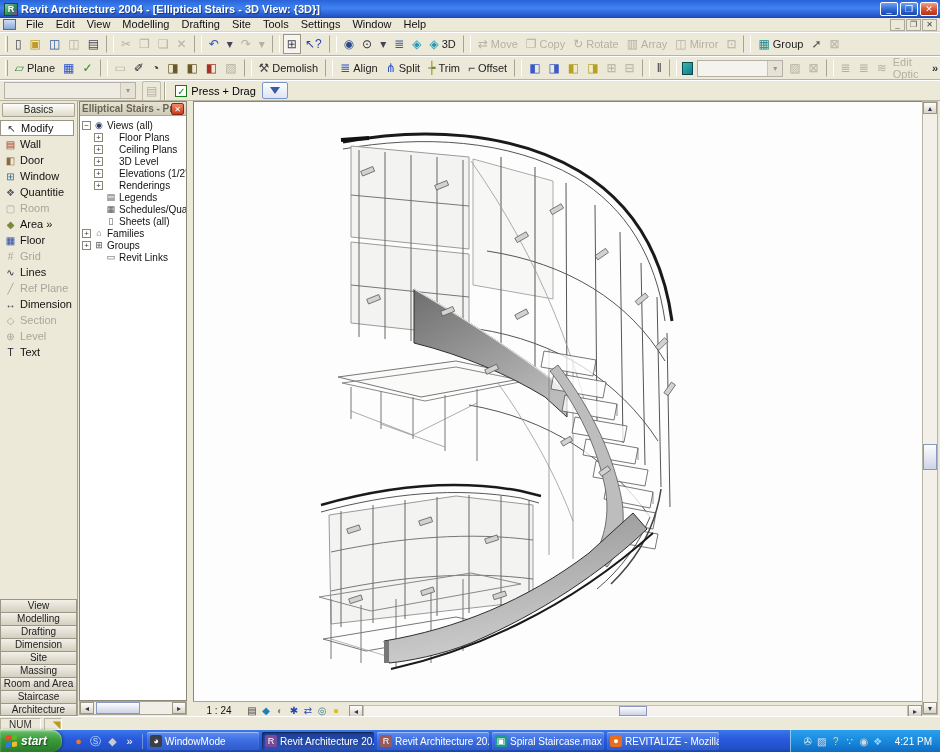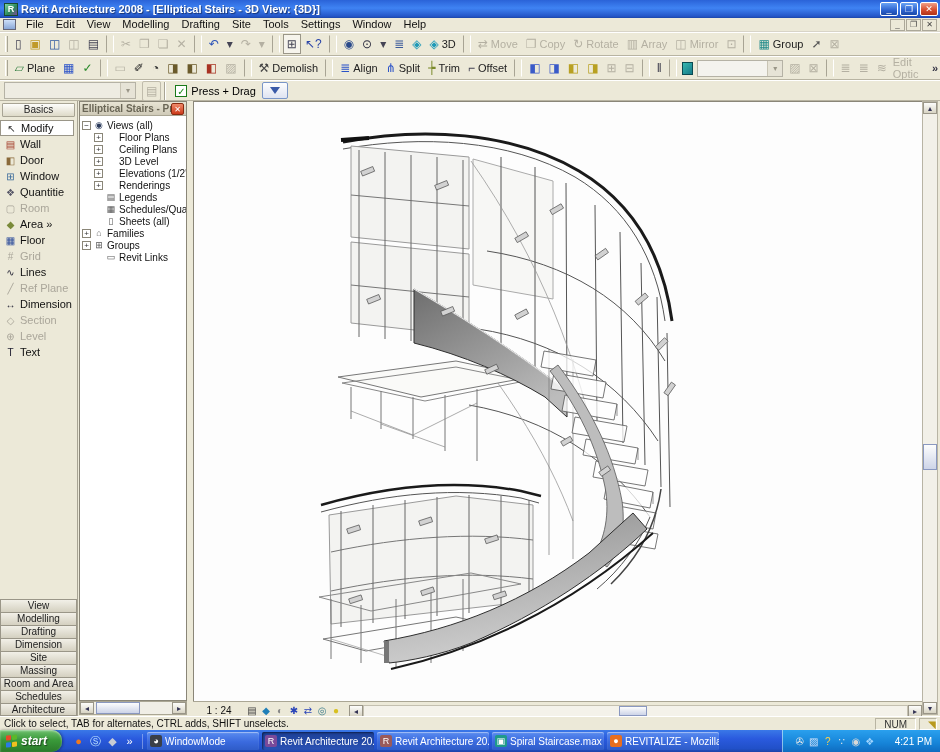--- a/index.html
+++ b/index.html
@@ -135,28 +135,28 @@
   .ql-icon { width:15px; text-align:center; font-size:11px; margin:0 1px; }
   .taskbtns { display:flex; flex:1; align-items:center; gap:3px; padding:0 4px; min-width:0; }
   .taskbtn { flex:1; max-width:112px; height:18px; border-radius:2px; display:flex; align-items:center;
     background:linear-gradient(#5a8cf0,#3a6ade 55%,#2f5cc8); box-shadow:inset 0 1px 1px rgba(255,255,255,.45);
     color:#fff; font-size:10px; white-space:nowrap; overflow:hidden; padding:0 3px; }
   .taskbtn.active { background:linear-gradient(#1c3f96,#2a52b4); box-shadow:inset 1px 1px 2px rgba(0,0,0,.5); }
   .tb-ico { width:12px; height:12px; border-radius:2px; margin-right:3px; flex:none; font-size:9px; line-height:12px; text-align:center; color:#fff; }
   .tray { height:22px; display:flex; align-items:center; padding:0 8px 0 10px;
     background:linear-gradient(#2aa0ee,#1684d8 60%,#0f6cc0); border-left:1px solid rgba(255,255,255,.5); }
   .tray-ico { width:14px; text-align:center; font-size:10px; }
-  .clock { color:#fff; font-size:10px; margin-left:18px; }
+  .clock { color:#fff; font-size:10px; margin-left:10px; }
 </style>
 </head>
 <body>
 
 <div class="titlebar">
   <div class="app-icon">R</div>
-  <div class="title-text">Revit Architecture 2008 - [Elliptical Stairs - 3D View: {3D}]</div>
+  <div class="title-text">Revit Architecture 2004 - [Elliptical Stairs - 3D View: {3D}]</div>
   <div class="winbtns">
     <div class="wbtn">_</div>
     <div class="wbtn">❐</div>
     <div class="wbtn close">✕</div>
   </div>
 </div>
 
 <div class="menubar">
   <div class="menu-doc-icon"></div>
   <div style="display:flex">
@@ -570,21 +570,21 @@
     <div class="db-spacer"></div>
     <div>
 
     <div class="db-tab">View</div>
         <div class="db-tab">Modelling</div>
         <div class="db-tab">Drafting</div>
         <div class="db-tab">Dimension</div>
         <div class="db-tab">Site</div>
         <div class="db-tab">Massing</div>
         <div class="db-tab">Room and Area</div>
-        <div class="db-tab">Schedules</div>
+        <div class="db-tab">Staircase</div>
         <div class="db-tab">Architecture</div>
       </div>
   </div>
 
   <div class="browser">
     <div class="pb-caption">
       <span class="pb-title">Elliptical Stairs - Proj...</span>
       <span class="pb-close">✕</span>
     </div>
     <div class="tree">
@@ -779,21 +779,20 @@
       <span class="sbtn">◂</span>
       <span class="track">
           <span class="sthumb"></span>
         </span>
       <span class="sbtn">▸</span>
     </div>
   </div>
 </div>
 
 <div class="statusbar">
-  <span class="sb-text">Click to select, TAB for alternates, CTRL adds, SHIFT unselects.</span>
   <span class="sb-cell">NUM</span>
   <span class="sb-cell sb-ico">◥</span>
 </div>
 
 <div class="taskbar">
   <div class="startbtn">
     <span class="flag">
       <span style="background:#e84a2a"></span>
         <span style="background:#5ab82a"></span>
       <span style="background:#2a7ae8"></span>

